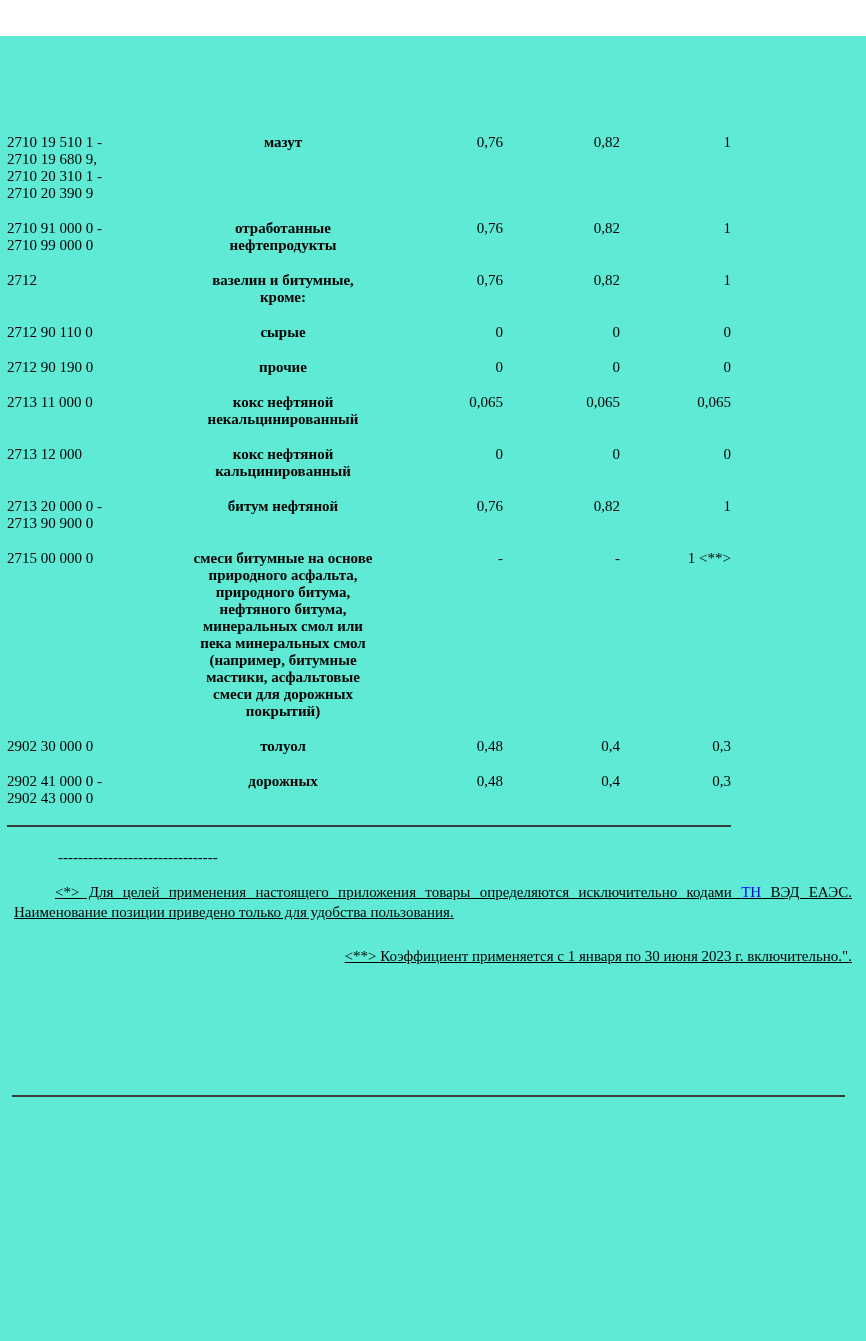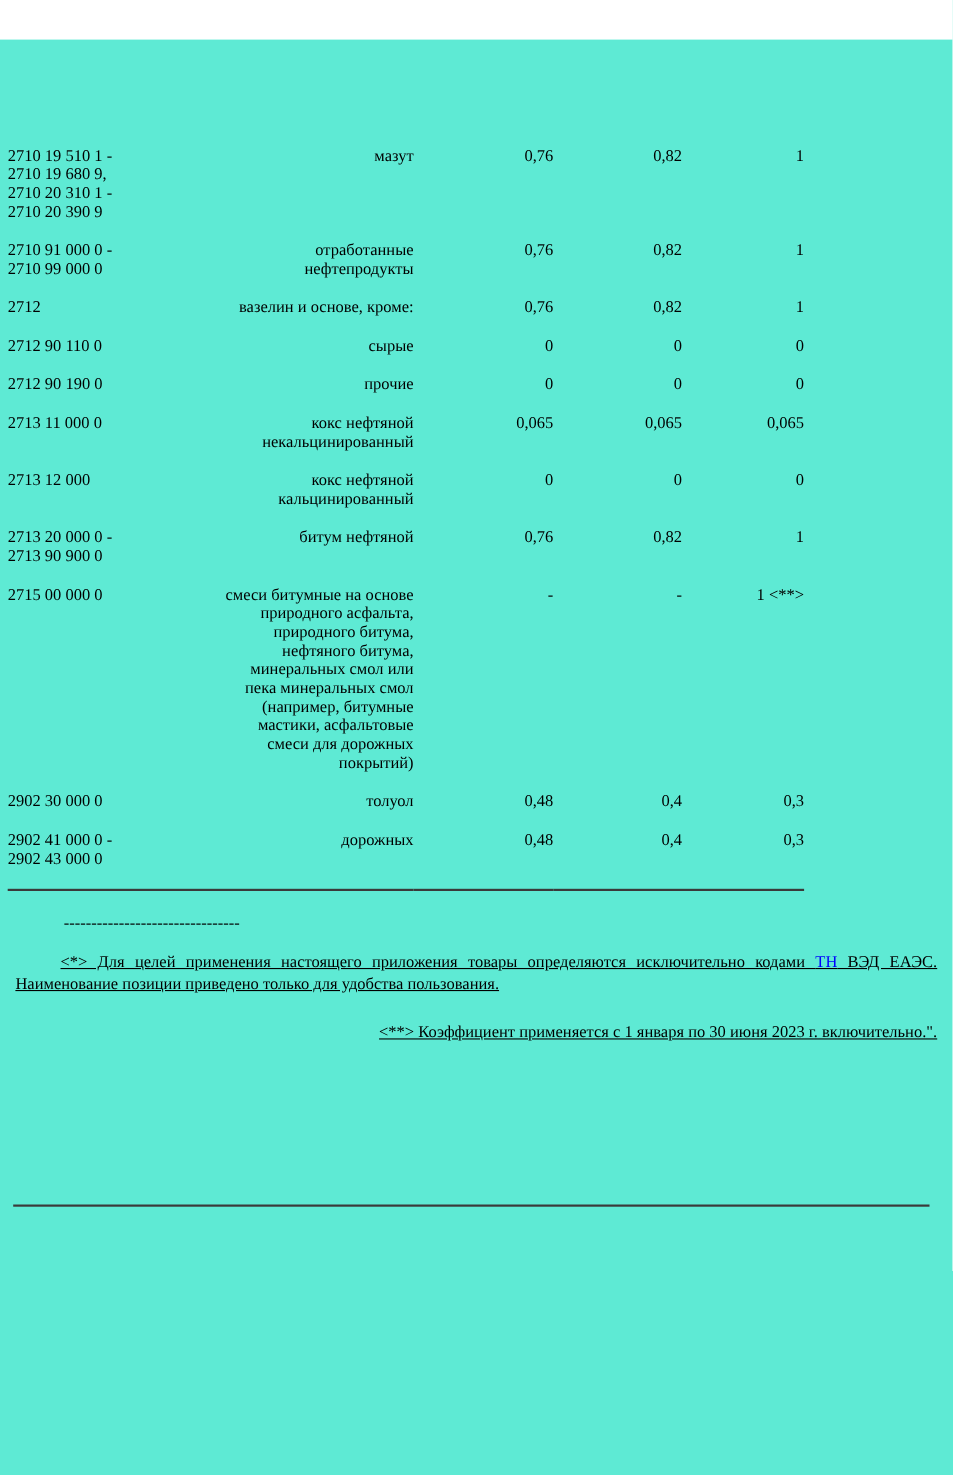--- a/index.html
+++ b/index.html
@@ -30,21 +30,22 @@
     padding: 0 0 18px 0;
     line-height: 17px;
   }
   td.code-cell {
     padding-left: 7px;
     white-space: pre-line;
     text-align: left;
   }
   td.name-cell {
     white-space: pre-line;
-    text-align: right;
+    text-align: center;
+    font-weight: bold;
   }
   td.value-cell {
     text-align: right;
   }
   .footnote-separator {
     margin: 22px 0 0 58px;
     line-height: 17px;
     letter-spacing: 0px;
   }
   .footnote {
@@ -109,21 +110,21 @@
         <td class="code-cell">2710 91 000 0 -
 2710 99 000 0</td>
         <td class="name-cell">отработанные
 нефтепродукты</td>
         <td class="value-cell">0,76</td>
         <td class="value-cell">0,82</td>
         <td class="value-cell">1</td>
       </tr>
       <tr>
         <td class="code-cell">2712</td>
-        <td class="name-cell">вазелин и основе, кроме:</td>
+        <td class="name-cell">вазелин и битумные, кроме:</td>
         <td class="value-cell">0,76</td>
         <td class="value-cell">0,82</td>
         <td class="value-cell">1</td>
       </tr>
       <tr>
         <td class="code-cell">2712 90 110 0</td>
         <td class="name-cell">сырые</td>
         <td class="value-cell">0</td>
         <td class="value-cell">0</td>
         <td class="value-cell">0</td>

